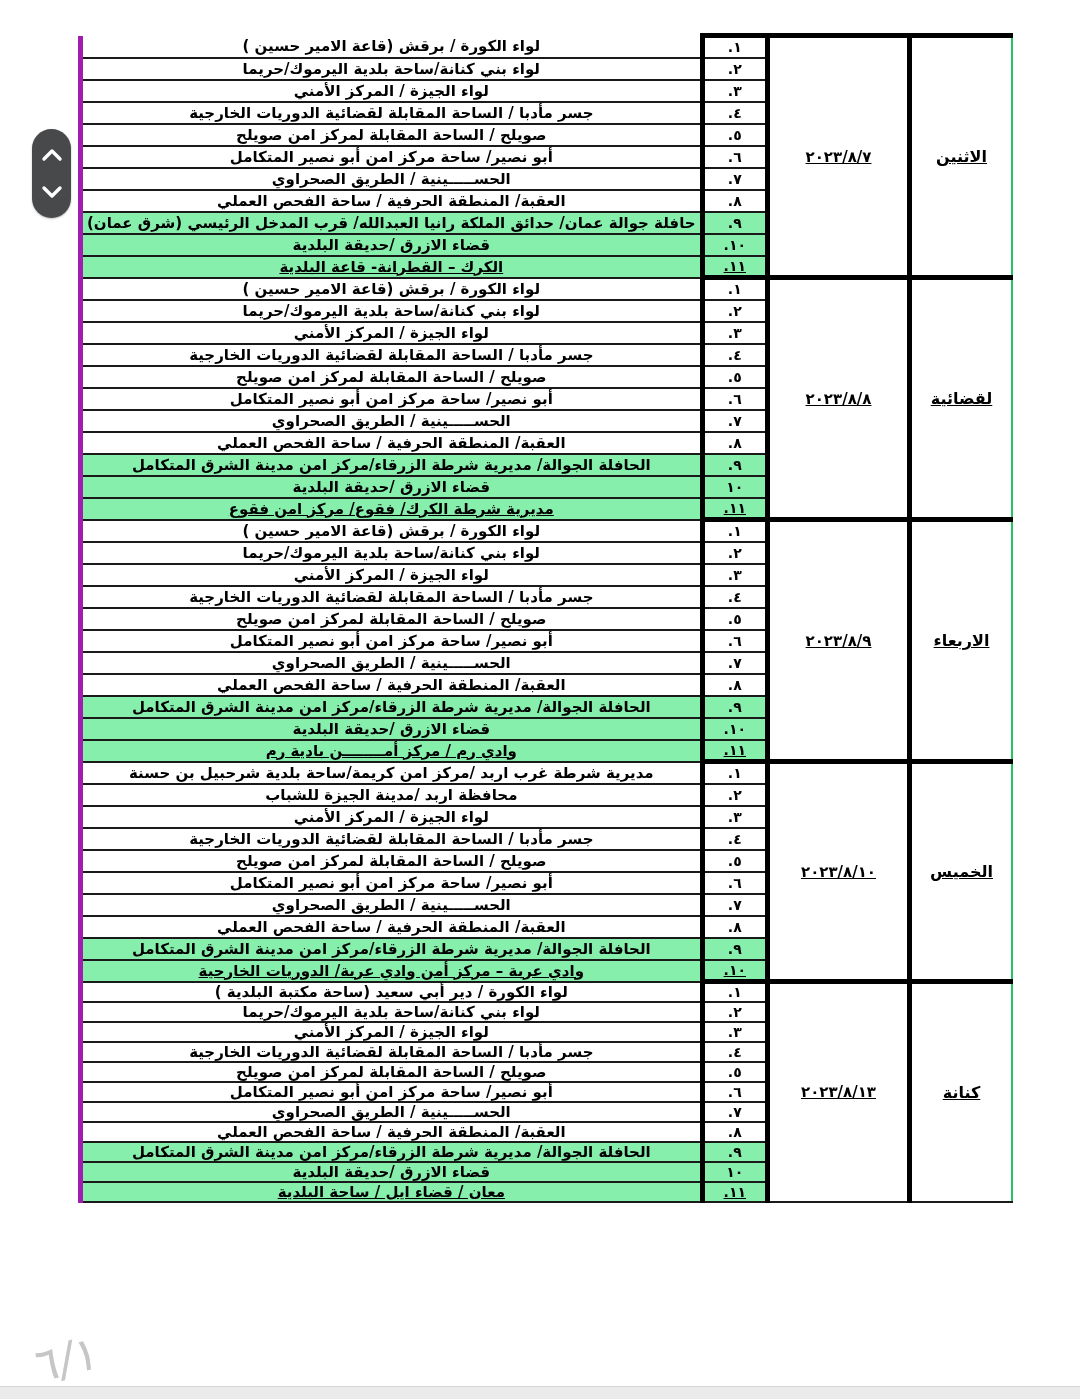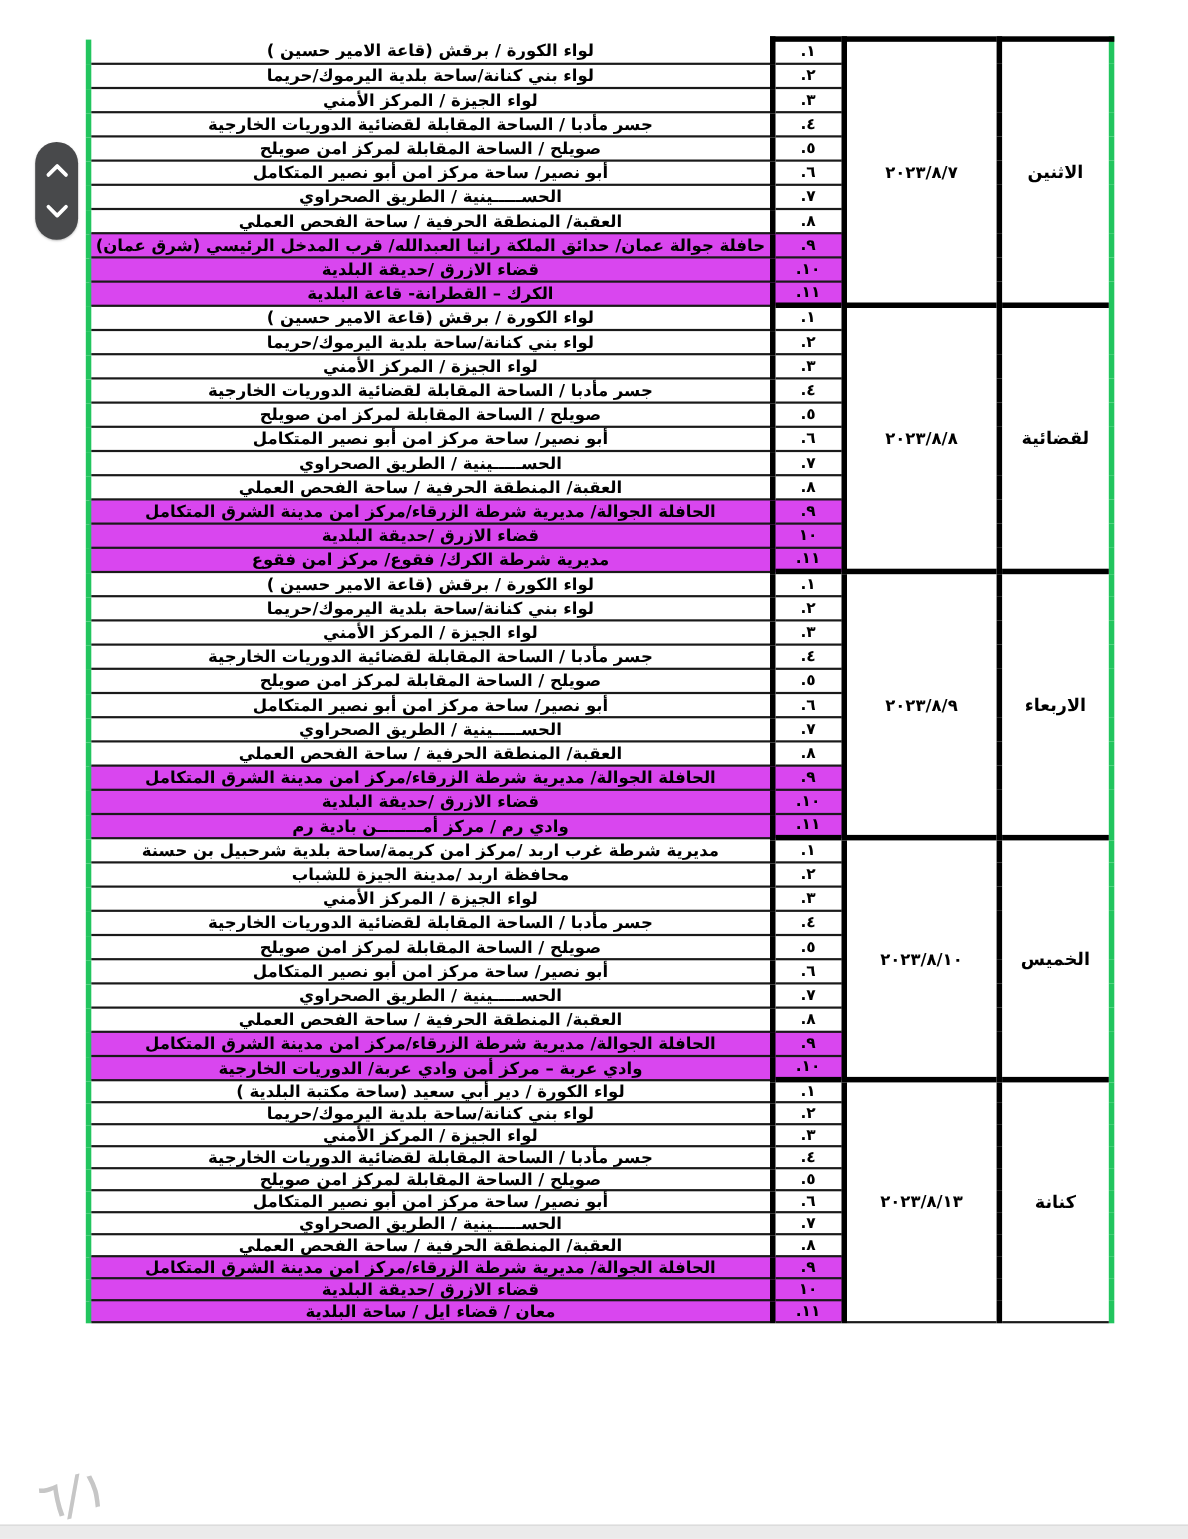--- a/index.html
+++ b/index.html
@@ -14,41 +14,41 @@
     position:absolute;top:33px;right:67px;   
     width:935px;border-collapse:collapse;direction:rtl;
     font-weight:bold;color:#000;
   }
   table.sched td{
     border-bottom:2px solid #1a1a1a;
     text-align:center;vertical-align:middle;
     padding:0 4px;box-sizing:border-box;
   }
   td.day{
-    width:104px;border-right:5px solid #22c55e;border-left:5px solid #000;
+    width:104px;border-right:2px solid #22c55e;border-left:5px solid #000;
     font-size:16px;
   }
   td.date{
     width:145px;border-left:5px solid #000;
     font-size:15px;letter-spacing:3px;white-space:nowrap;
   }
   td.num{
     width:67px;border-left:5px solid #000;
     font-size:14px;height:22px;
   }
   td.loc{
-    border-left:5px solid #22c55e;     
+    border-left:5px solid #a21caf;     
     font-size:15px;height:22px;white-space:nowrap;
   }
   tbody.tall td.num, tbody.tall td.loc{height:15px;}
   td.first-row{border-top:5px solid #000;}
   td.loc.first-row{border-top:none;}          
   td.loc.table-top{border-top:none;}
-  td.last-row, td.sect-span{border-bottom:5px solid #000;}
-  td.sh{background:#d946ef;}
+  td.last-row, td.sect-span{border-bottom:5px solid #000;text-decoration:underline;}
+  td.sh{background:#86efac;}
 
   
   .scroll-widget{
     position:absolute;left:32px;top:129px;width:39px;height:89px;
     background:#48494b;border-radius:20px;
     display:flex;flex-direction:column;align-items:center;justify-content:space-evenly;
     box-shadow:0 1px 2px rgba(0,0,0,.25);
   }
   .scroll-btn{
     background:none;border:none;padding:0;margin:0;cursor:pointer;

